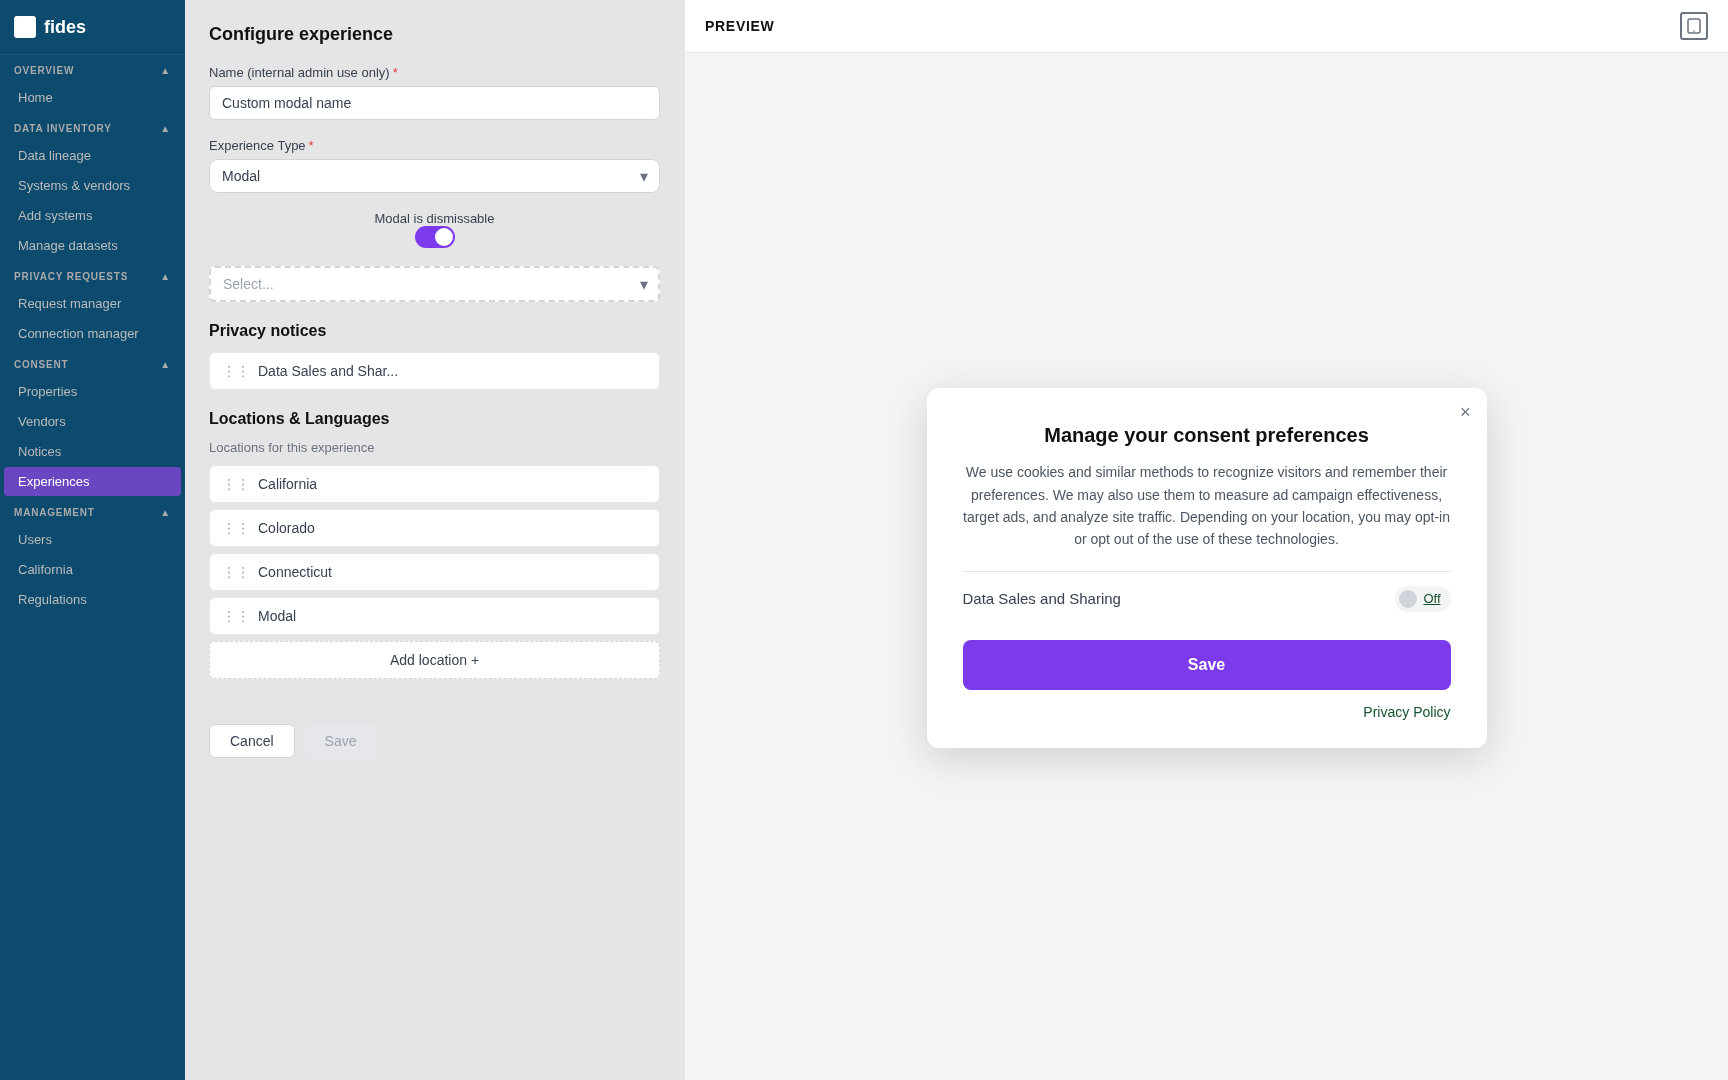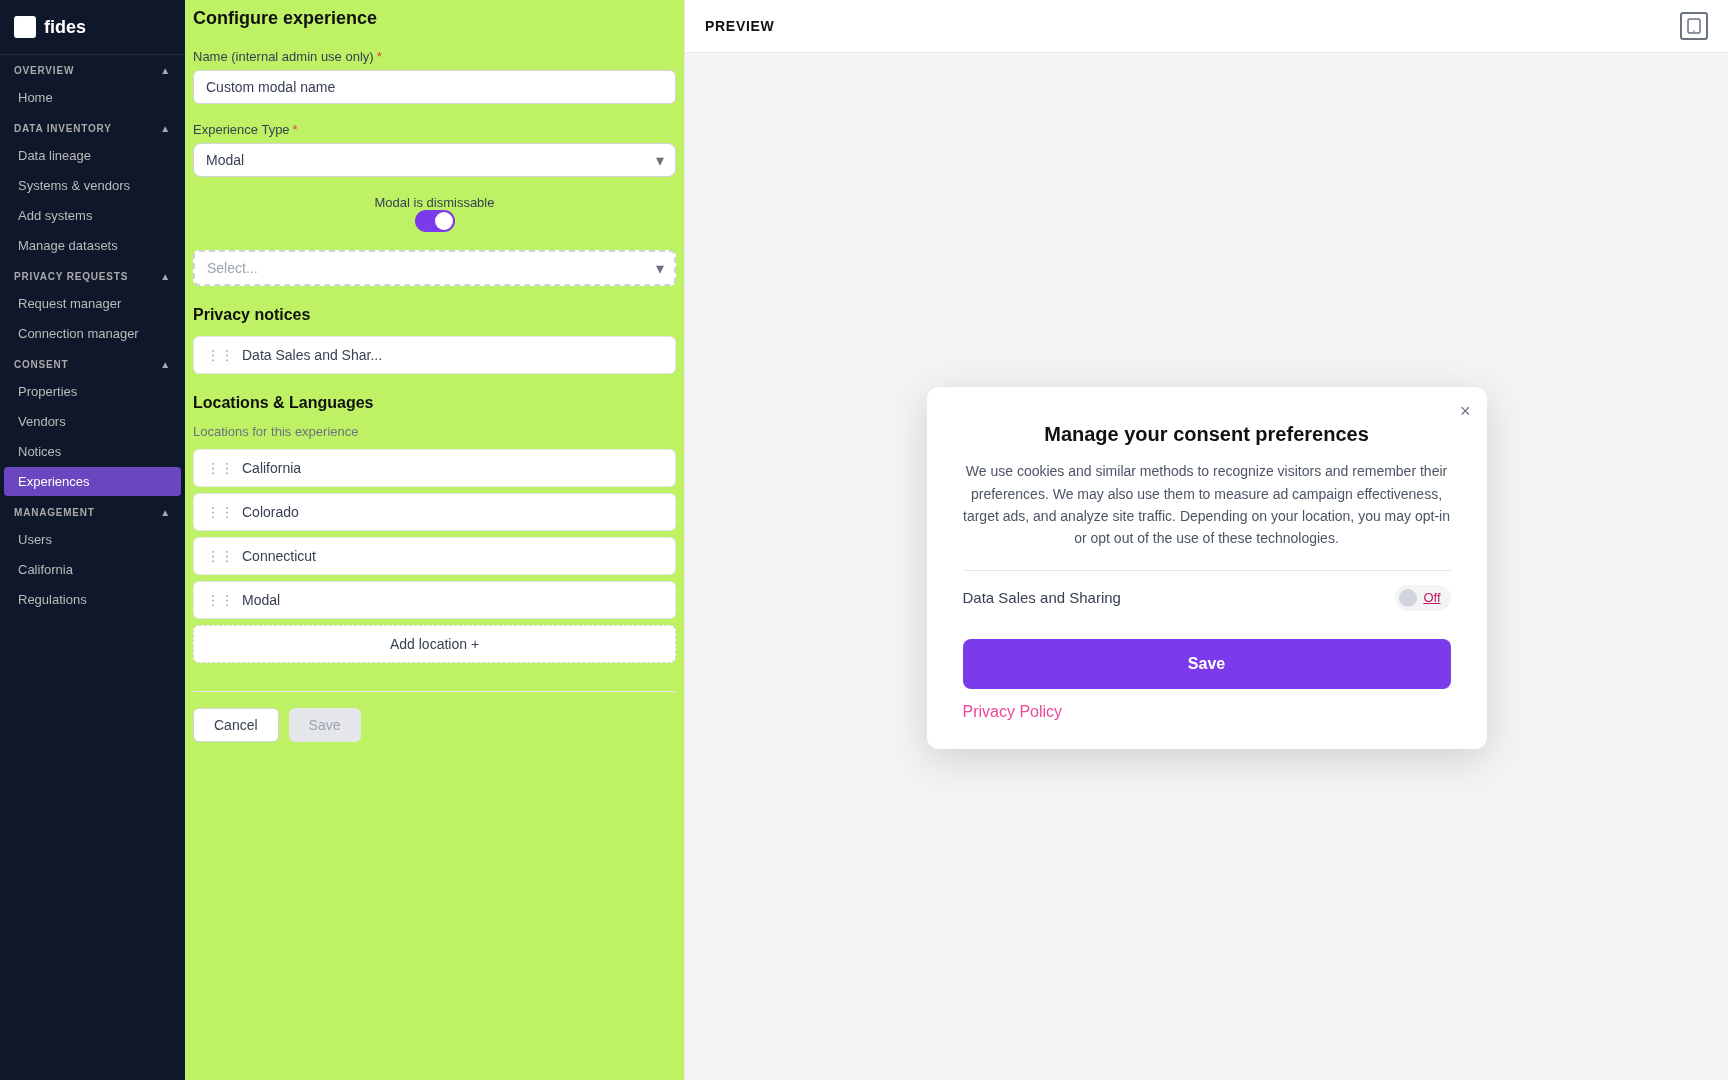--- a/index.html
+++ b/index.html
@@ -1,21 +1,21 @@
 <!DOCTYPE html>
 <html><head>
   <meta charset="utf-8">
   <style>
     * { box-sizing: border-box; margin: 0; padding: 0; }
     body { font-family: -apple-system, BlinkMacSystemFont, 'Segoe UI', sans-serif; display: flex; height: 100vh; overflow: hidden; background: #f7f7f7; }
 
     
     .sidebar {
       width: 185px;
-      background: #0f172a;
+      background: #0c4a6e;
       color: #ccc;
       display: flex;
       flex-direction: column;
       overflow-y: auto;
       flex-shrink: 0;
     }
     .sidebar-logo {
       display: flex;
       align-items: center;
       padding: 16px 14px;
@@ -62,24 +62,24 @@
     
     .main-content {
       display: flex;
       flex: 1;
       overflow: hidden;
     }
 
     
     .configure-panel {
       width: 500px;
-      background: #bef264;
+      background: #e5e5e5;
       border-right: 1px solid #e5e7eb;
       overflow-y: auto;
-      padding: 8px;
+      padding: 24px;
       flex-shrink: 0;
     }
     .configure-panel h2 {
       font-size: 18px;
       font-weight: 600;
       color: #111;
       margin-bottom: 20px;
     }
     .field-label {
       font-size: 13px;
@@ -318,40 +318,40 @@
       border-radius: 20px;
       padding: 4px 10px 4px 4px;
     }
     .toggle-off-circle {
       width: 18px; height: 18px;
       background: #d1d5db;
       border-radius: 50%;
     }
     .toggle-off-text {
       font-size: 13px;
-      color: #be185d;
+      color: #14532d;
       text-decoration: underline;
     }
     .modal-save-btn {
       width: 100%;
       padding: 16px;
       background: #7c3aed;
       color: white;
       border: none;
       border-radius: 8px;
       font-size: 16px;
       font-weight: 600;
       cursor: pointer;
       margin-bottom: 14px;
     }
     .privacy-link {
       display: block;
-      text-align: left;
-      color: #ec4899;
-      font-size: 16px;
+      text-align: right;
+      color: #14532d;
+      font-size: 14px;
       text-decoration: none;
       cursor: pointer;
     }
     .dotted-select {
       position: relative;
       margin-bottom: 18px;
     }
     .dotted-select select {
       width: 100%;
       padding: 8px 12px;

